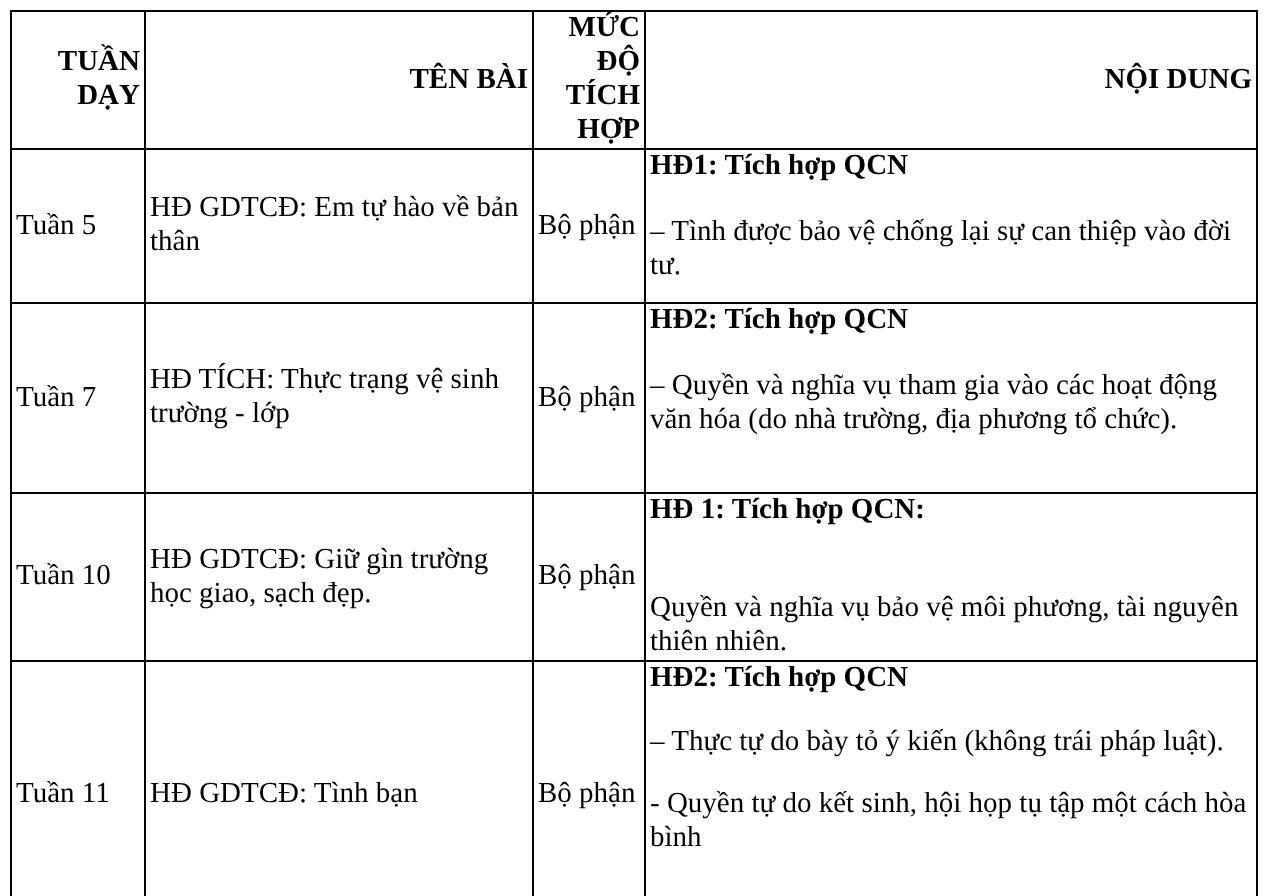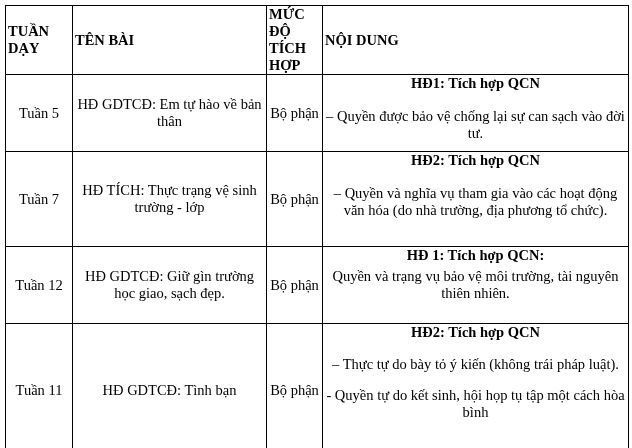--- a/index.html
+++ b/index.html
@@ -22,25 +22,24 @@
       border-collapse: collapse;
       table-layout: fixed;
       width: 624px;
     }
     table.plan td, table.plan th {
       border: 1.5px solid #000;
       padding: 0 2px;
       font-size: 14.5px;
       line-height: 17px;
       vertical-align: middle;
-      text-align: center;
     }
     table.plan th {
       font-weight: bold;
-      text-align: left;
+      text-align: right;
       font-size: 14.5px;
       line-height: 17px;
     }
     .col-week { width: 67px; }
     .col-title { width: 194px; }
     .col-level { width: 56px; }
     .col-content { width: auto; }
     .content-cell {
       vertical-align: top !important;
       padding-top: 0 !important;
@@ -57,21 +56,21 @@
       display: block;
       height: 14px;
     }
     tr.head-row { height: 59px; }
     tr.r1 { height: 77px; }
     tr.r2 { height: 95px; }
     tr.r3 { height: 77px; }
     tr.r4 { height: 133px; }
     .r1 .content-heading { margin-bottom: 16px; }
     .r2 .content-heading { margin-bottom: 16px; }
-    .r3 .content-heading { margin-bottom: 4px; }
+    .r3 .content-heading { margin-bottom: 32px; }
     .r4 .content-heading { margin-bottom: 15px; }
   </style>
 </head>
 <body>
 
 <table class="plan">
   <colgroup>
     <col class="col-week">
     <col class="col-title">
     <col class="col-level">
@@ -84,41 +83,41 @@
     <th>MỨC ĐỘ TÍCH HỢP</th>
     <th>NỘI DUNG</th>
   </tr>
 
   <tr class="r1">
     <td>Tuần 5</td>
     <td>HĐ GDTCĐ: Em tự hào về bản thân</td>
     <td>Bộ phận</td>
     <td class="content-cell">
       <span class="content-heading">HĐ1: Tích hợp QCN</span>
-      <span class="content-line">– Quyền được bảo vệ chống lại sự can sạch vào đời tư.</span>
+      <span class="content-line">– Tình được bảo vệ chống lại sự can thiệp vào đời tư.</span>
     </td>
   </tr>
 
   <tr class="r2">
     <td>Tuần 7</td>
     <td>HĐ TÍCH: Thực trạng vệ sinh trường - lớp</td>
     <td>Bộ phận</td>
     <td class="content-cell">
       <span class="content-heading">HĐ2: Tích hợp QCN</span>
       <span class="content-line">– Quyền và nghĩa vụ tham gia vào các hoạt động văn hóa (do nhà trường, địa phương tổ chức).</span>
     </td>
   </tr>
 
   <tr class="r3">
-    <td>Tuần 12</td>
+    <td>Tuần 10</td>
     <td>HĐ GDTCĐ: Giữ gìn trường học giao, sạch đẹp.</td>
     <td>Bộ phận</td>
     <td class="content-cell">
       <span class="content-heading">HĐ 1: Tích hợp QCN:</span>
-      <span class="content-line">Quyền và trạng vụ bảo vệ môi trường, tài nguyên thiên nhiên.</span>
+      <span class="content-line">Quyền và nghĩa vụ bảo vệ môi phương, tài nguyên thiên nhiên.</span>
     </td>
   </tr>
 
   <tr class="r4">
     <td>Tuần 11</td>
     <td>HĐ GDTCĐ: Tình bạn</td>
     <td>Bộ phận</td>
     <td class="content-cell">
       <span class="content-heading">HĐ2: Tích hợp QCN</span>
       <span class="content-line">– Thực tự do bày tỏ ý kiến (không trái pháp luật).</span>

